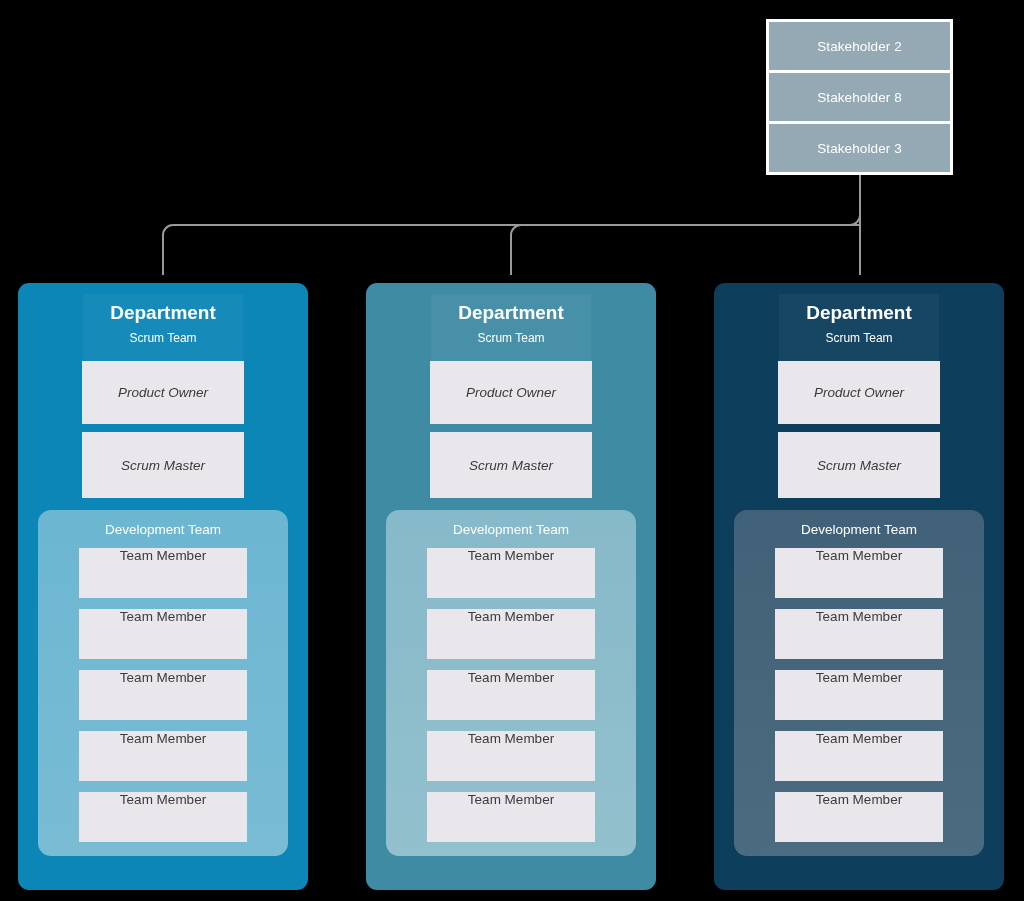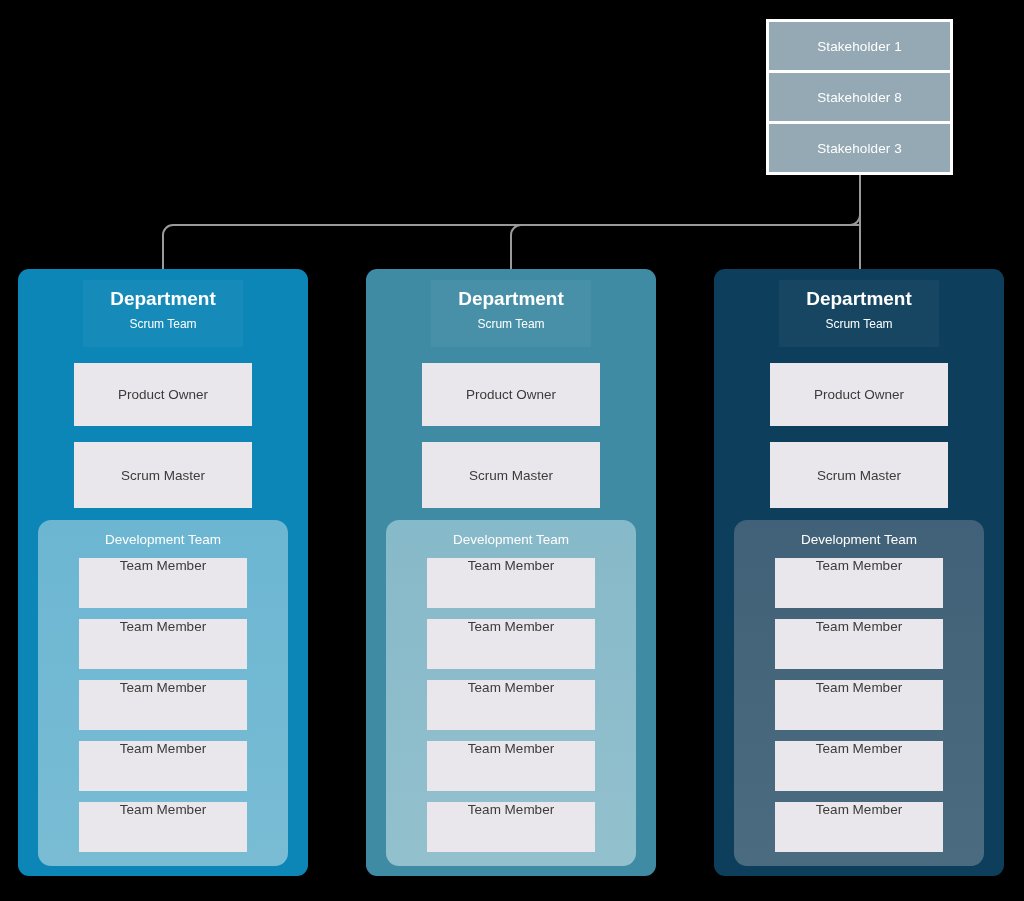--- a/index.html
+++ b/index.html
@@ -45,21 +45,21 @@
     align-items: center;
     justify-content: center;
     color: #ffffff;
     font-size: 13.5px;
     letter-spacing: .1px;
   }
 
   
   .department-card {
     position: absolute;
-    top: 269px;
+    top: 283px;
     width: 290px;
     height: 607px;
     border-radius: 11px;
     padding-top: 11px;
   }
   #dept-0 { left: 18px;  background: #0c86b6; }
   #dept-1 { left: 366px; background: #3f8ba4; }
   #dept-2 { left: 714px; background: #0d3e5c; }
 
   .dept-header {
@@ -86,29 +86,30 @@
   .dept-subtitle {
     position: relative;
     color: #ffffff;
     font-size: 12px;
     line-height: 22px;
     margin-top: 2px;
   }
 
   
   .role-box {
-    width: 178px;
+    width: 162px;
     height: 63px;
-    margin: 16px auto 8px;
+    margin: 0 auto 8px;
     background: #eae7ec;
     display: flex;
     align-items: center;
     justify-content: center;
     color: #3b3b3b;
     font-size: 13.5px;
+    font-style: italic;
   }
   .role-box.scrum-master { height: 66px; margin-bottom: 10px; }
 
   
   .dev-panel {
     width: 250px;
     margin: 12px auto;
     border-radius: 13px;
     padding: 11px 0 14px;
     text-align: center;
@@ -148,21 +149,21 @@
 
     <path d="M 860 225 L 173 225 A 10 10 0 0 0 163 235 L 163 275" stroke="#9a9a9a" stroke-width="2" stroke-linecap="butt"></path>
 
     <path d="M 521 225 A 10 10 0 0 0 511 235 L 511 275" stroke="#9a9a9a" stroke-width="2" stroke-linecap="butt"></path>
 
     <path d="M 860 215 A 10 10 0 0 1 850 225" stroke="#9a9a9a" stroke-width="2"></path>
   </svg>
 
   <div id="stakeholder-stack">
     <div class="stakeholder-box">
-      <span>Stakeholder 1</span>
+      <span>Stakeholder 2</span>
     </div>
     <div class="stakeholder-box">
       <span>Stakeholder 8</span>
     </div>
     <div class="stakeholder-box">
       <span>Stakeholder 3</span>
     </div>
   </div>
 
   <div class="department-card" id="dept-0">

